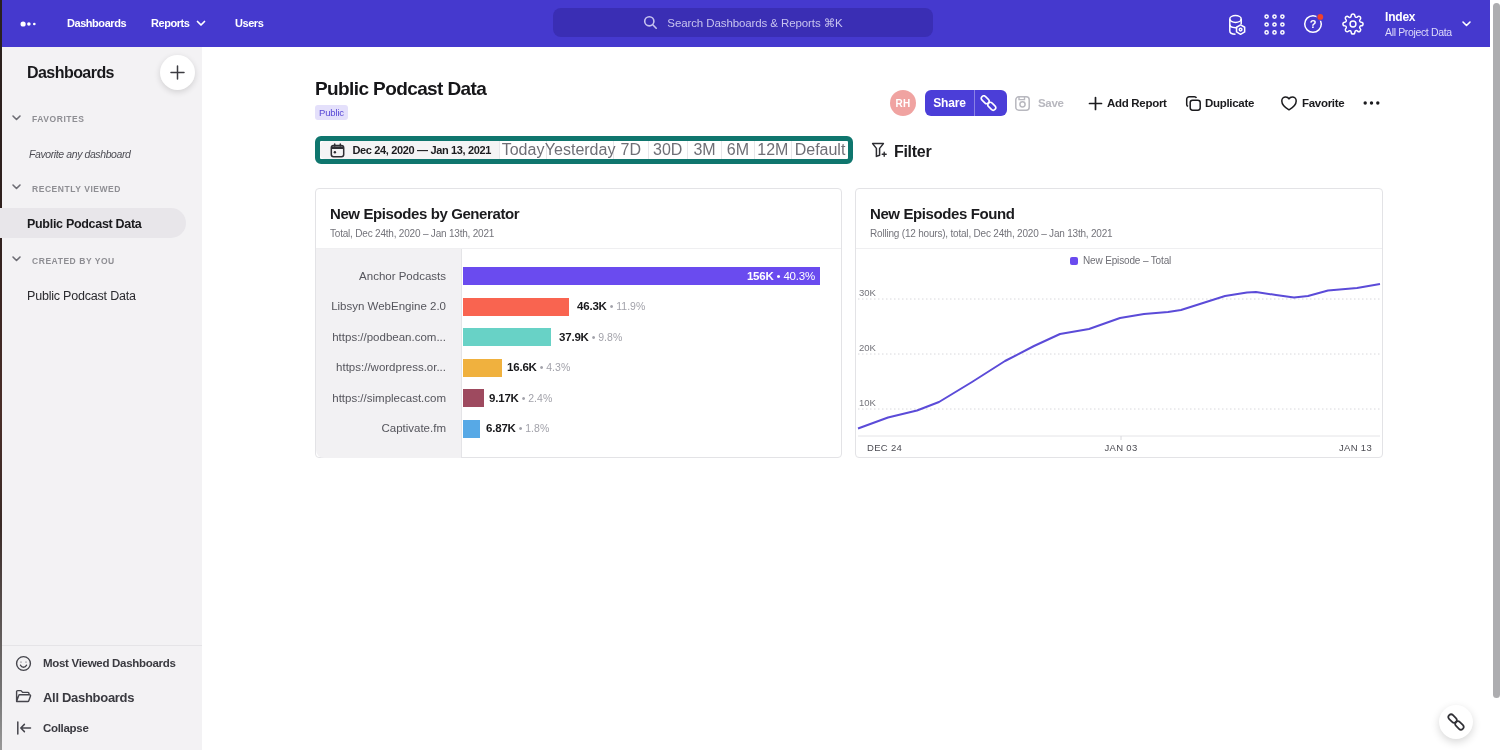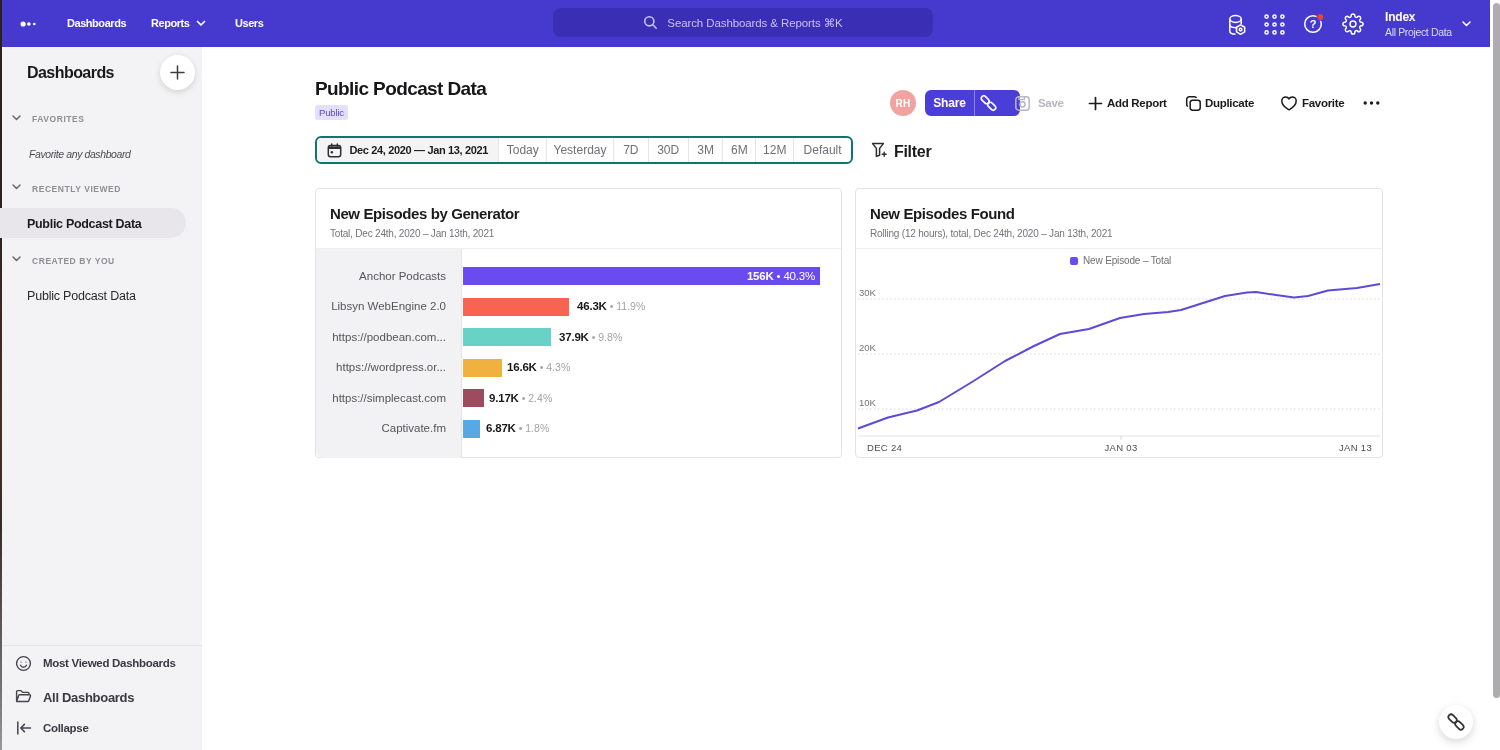--- a/index.html
+++ b/index.html
@@ -24,22 +24,22 @@
 
   
   #sbtrack { left:1490px; top:0; width:10px; height:750px; background:#fff; }
   #sbthumb { left:1493px; top:3px; width:7px; height:695px; background:#adadb0; border-radius:4px; }
 
   
   h1 { position:absolute; left:315px; top:78px; font-size:19px; font-weight:700; color:#161619; letter-spacing:-0.6px; }
   #chip { left:315px; top:105px; background:#e4e0fb; color:#5747d6; font-size:9.5px; font-weight:400; padding:1.5px 4px 2.5px; border-radius:3px; letter-spacing:-0.15px; }
 
   
-  #datebar { left:315px; top:136px; width:538px; height:28px; border:2px solid #0f766e; border-radius:6px; background:#fff; display:flex; }
-  #datebar .seg { height:100%; display:flex; align-items:center; justify-content:center; border-right:1px solid #e7e7ea; color:#6f6f76; font-size:12px; }
+  #datebar { left:315px; top:136px; width:538px; height:28px; border:5px solid #0f766e; border-radius:6px; background:#fff; display:flex; }
+  #datebar .seg { height:100%; display:flex; align-items:center; justify-content:center; border-right:1px solid #e7e7ea; color:#6f6f76; font-size:16px; }
   #datebar .seg:last-child { border-right:none; }
 
   
   .card { position:absolute; top:188px; height:270px; background:#fff; border:1px solid #e3e3e6; border-radius:4px; }
   .ctitle { position:absolute; left:14px; top:16px; font-size:15px; font-weight:700; color:#1b1b1e; letter-spacing:-0.4px; }
   .csub { position:absolute; left:14px; top:39px; font-size:10px; color:#74747b; letter-spacing:-0.2px; }
   .cdiv { position:absolute; left:0; top:59px; width:100%; height:1px; background:#efeff1; }
 
   .blabel { position:absolute; right:16px; width:130px; text-align:right; font-size:11.5px; color:#55555c; }
   .bar { position:absolute; left:147px; height:18px; }
@@ -150,21 +150,21 @@
   <svg class="abs" style="left:16px; top:720px;" width="16" height="16" viewBox="0 0 16 16" fill="none" stroke="#45454c" stroke-width="1.5" stroke-linecap="round">
     <path d="M1.8 2 V14"></path>
     <path d="M14.5 8 H5 M8.4 4.4 L4.8 8 L8.4 11.6" stroke-linejoin="round"></path>
   </svg>
   <div class="abs" style="left:43px; top:722px; font-size:11.5px; font-weight:700; letter-spacing:-0.3px; color:#3a3a40;">Collapse</div>
 
   <h1>Public Podcast Data</h1>
   <div class="abs" id="chip">Public</div>
 
   <div class="abs" style="left:890px; top:90px; width:26px; height:26px; border-radius:50%; background:#f0a3a1; color:#fff; font-size:10px; font-weight:700; display:flex; align-items:center; justify-content:center; letter-spacing:.3px;">RH</div>
-  <div class="abs" style="left:925px; top:90px; width:95px; height:26px; background:#4b3ed8; border-radius:6px; display:flex; align-items:center;">
+  <div class="abs" style="left:925px; top:90px; width:82px; height:26px; background:#4b3ed8; border-radius:6px; display:flex; align-items:center;">
     <div style="width:49px; text-align:center; color:#fff; font-size:12px; font-weight:700; letter-spacing:-0.2px;">Share</div>
     <div style="width:1px; height:26px; background:rgba(255,255,255,.35);"></div>
     <svg width="27" height="17" viewBox="0 0 27 17">
       <g transform="translate(13.5,8) rotate(45)" fill="none" stroke="#fff" stroke-width="1.6">
         <rect x="-9.1" y="-2.5" width="8.9" height="5" rx="2.5"></rect>
         <rect x="0.2" y="-2.5" width="8.9" height="5" rx="2.5"></rect>
       </g>
     </svg>
   </div>
   <svg class="abs" style="left:1014px; top:95px;" width="17" height="17" viewBox="0 0 17 17" fill="none" stroke="#b8b8bf" stroke-width="1.5">

